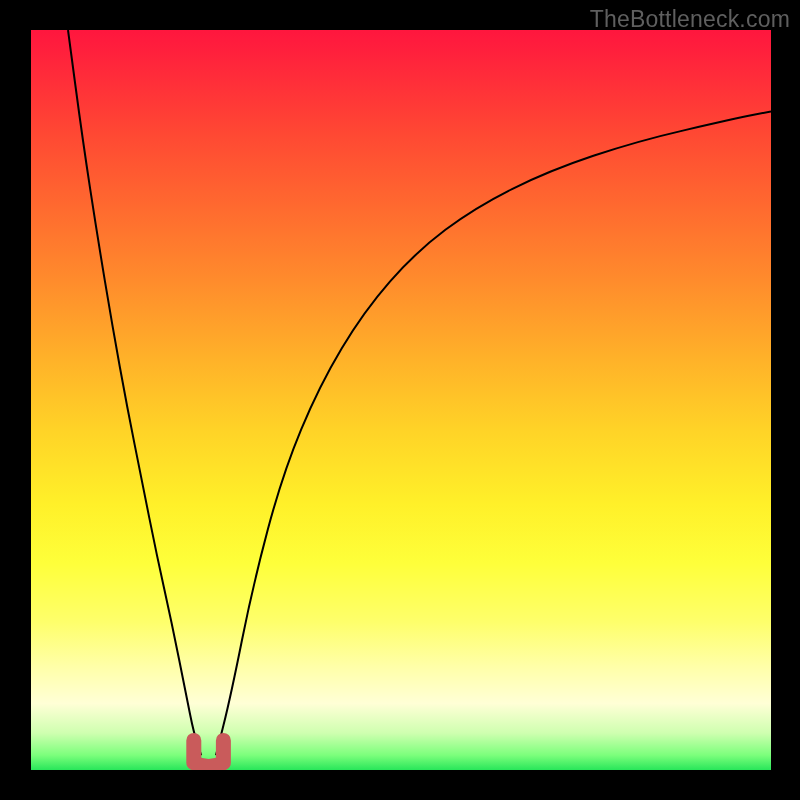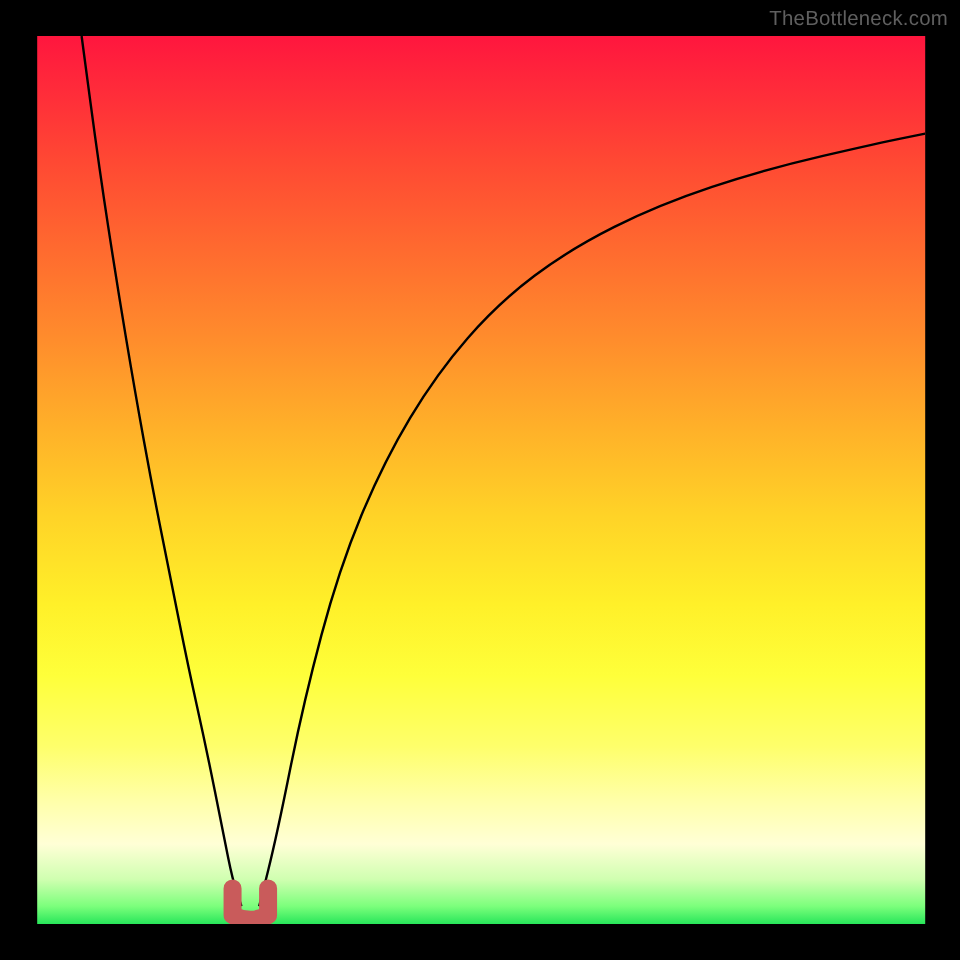--- a/index.html
+++ b/index.html
@@ -51,21 +51,21 @@
     stroke-width: 15;
     stroke-linecap: round;
     stroke-linejoin: round;
   }
 
   .watermark {
     position: absolute;
     top: 6px;
     right: 10px;
     color: #5f5f5f;
-    font-size: 17px;
+    font-size: 23px;
     font-weight: 500;
     letter-spacing: 0.2px;
   }
 </style>
 </head>
 <body>
 
 <div class="frame">
 
   <div class="plot-area" id="plot-area" style="left: 31px; top: 30px; width: 740px; height: 740px;">

